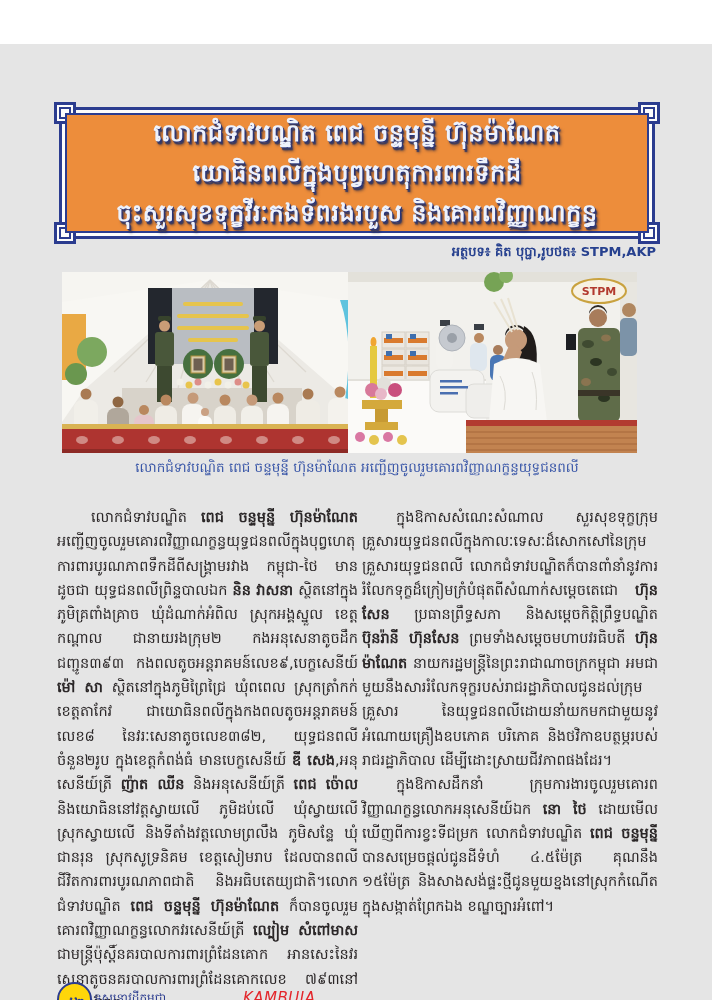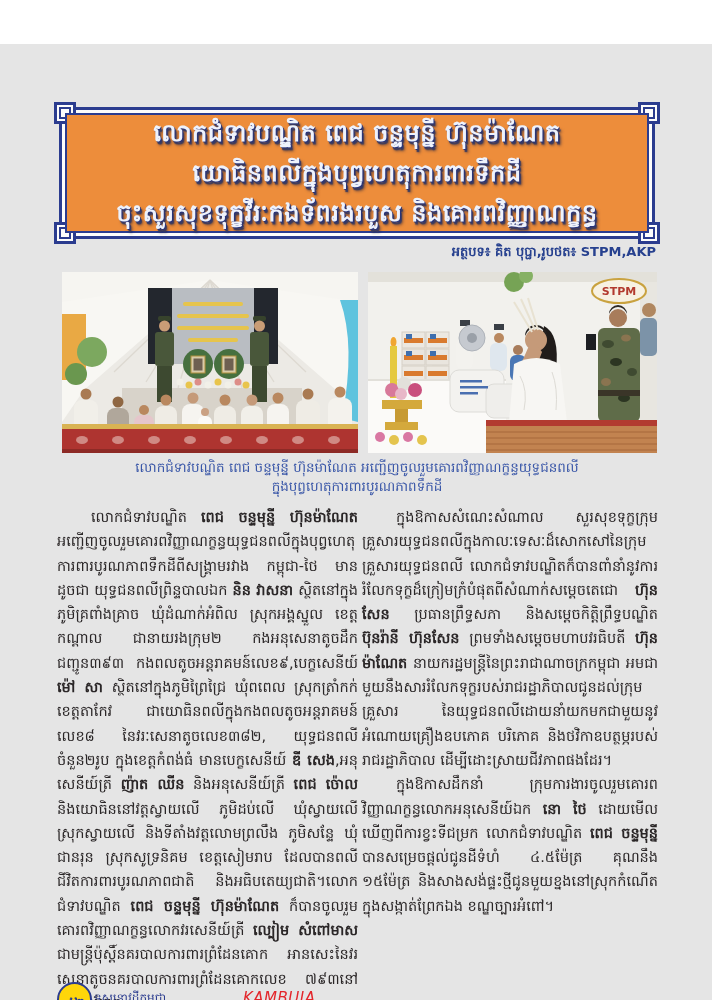--- a/index.html
+++ b/index.html
@@ -19,21 +19,21 @@
     text-shadow:1px 1px 0 #27337a,2px 3px 1px #3a3a5e,3px 4px 3px rgba(30,30,60,.55);
     line-height:38px;white-space:nowrap;}
 
   
   .byline{position:absolute;right:56px;top:199px;font-size:13px;font-weight:700;color:#27418f;}
 
   
   .photo{position:absolute;top:228px;height:181px;overflow:hidden;}
   .photo svg{display:block;}
   .photo-left{left:62px;width:296px;}
-  .photo-right{left:368px;width:289px;text-decoration:underline;}
+  .photo-right{left:348px;width:289px;text-decoration:underline;}
 
   
   .caption{position:absolute;left:60px;top:414px;width:594px;text-align:center;
     color:#3a57a8;font-size:13.5px;line-height:19px;}
 
   
   .col{position:absolute;top:461px;width:301px;font-size:14.5px;line-height:24.3px;
     color:#2a2627;text-align:justify;}
   .col-left{left:57px;}
   .col-right{left:362px;width:296px;}
@@ -327,21 +327,20 @@
             <path d="M118,166 H289"></path>
             <path d="M118,172 H289"></path>
             <path d="M118,178 H289"></path>
         </g>
       </g>
     </svg>
   </div>
 
   <div class="caption">
     <div>លោកជំទាវបណ្ឌិត ពេជ ចន្ទមុន្នី ហ៊ុនម៉ាណែត អញ្ជើញចូលរួមគោរពវិញ្ញាណក្ខន្ធយុទ្ធជនពលី</div>
-    <div>ក្នុងបុព្វហេតុការពារបូរណភាពទឹកដី</div>
   </div>
 
   <div class="col col-left">
     <p class="indent"><span>លោកជំទាវបណ្ឌិត </span><span class="bold">ពេជ ចន្ទមុន្នី ហ៊ុនម៉ាណែត</span><span> អញ្ជើញចូលរួមគោរពវិញ្ញាណក្ខន្ធយុទ្ធជនពលីក្នុងបុព្វហេតុការពារបូរណភាពទឹកដីពីសង្គ្រាមរវាង កម្ពុជា-ថៃ មានដូចជា យុទ្ធជនពលីព្រិន្ទបាលឯក </span><span class="bold">និន វាសនា</span><span> ស្ថិតនៅក្នុងភូមិគ្រពាំងគ្រាច ឃុំដំណាក់អំពិល ស្រុកអង្គស្នួល ខេត្តកណ្តាល ជានាយរងក្រុម២ កងអនុសេនាតូចដឹកជញ្ជូន៣៩៣ កងពលតូចអន្តរាគមន៍លេខ៩,បេក្ខសេនីយ៍ </span><span class="bold">ម៉ៅ សា</span><span> ស្ថិតនៅក្នុងភូមិព្រៃជ្រៃ ឃុំពពេល ស្រុកត្រាំកក់ ខេត្តតាកែវ ជាយោធិនពលីក្នុងកងពលតូចអន្តរាគមន៍លេខ៨ នៃវរៈសេនាតូចលេខ៣៨២, យុទ្ធជនពលីចំនួន២រូប ក្នុងខេត្តកំពង់ធំ មានបេក្ខសេនីយ៍ </span><span class="bold">ឌី សេង</span><span>,អនុសេនីយ៍ត្រី </span><span class="bold">ញ៉ាត ឈីន</span><span> និងអនុសេនីយ៍ត្រី </span><span class="bold">ពេជ ច៉ោល</span><span> និងយោធិននៅវត្តស្វាយលើ ភូមិដប់លើ ឃុំស្វាយលើ ស្រុកស្វាយលើ និងទីតាំងវត្តលោមព្រលឹង ភូមិសន្ទែ ឃុំជានរុន ស្រុកសូទ្រនិគម ខេត្តសៀមរាប ដែលបានពលីជីវិតការពារបូរណភាពជាតិ និងអធិបតេយ្យជាតិ។លោកជំទាវបណ្ឌិត </span><span class="bold">ពេជ ចន្ទមុន្នី ហ៊ុនម៉ាណែត</span><span> ក៏បានចូលរួមគោរពវិញ្ញាណក្ខន្ធលោកវរសេនីយ៍ត្រី </span><span class="bold">ល្បៀម សំពៅមាស</span><span> ជាមន្ត្រីប៉ុស្តិ៍នគរបាលការពារព្រំដែនគោក អានសេះនៃវរសេនាតូចនគរបាលការពារព្រំដែនគោកលេខ ៧៩៣នៅសង្កាត់ព្រែក</span></p>
   </div>
 
   <div class="col col-right">
     <p class="indent"><span>ក្នុងឱកាសសំណេះសំណាល សួរសុខទុក្ខក្រុមគ្រួសារយុទ្ធជនពលីក្នុងកាលៈទេសៈដ៏សោកសៅនៃក្រុមគ្រួសារយុទ្ធជនពលី លោកជំទាវបណ្ឌិតក៏បានពាំនាំនូវការរំលែកទុក្ខដ៏ក្រៀមក្រំបំផុតពីសំណាក់សម្តេចតេជោ </span><span class="bold">ហ៊ុន សែន</span><span> ប្រធានព្រឹទ្ធសភា និងសម្តេចកិត្តិព្រឹទ្ធបណ្ឌិត </span><span class="bold">ប៊ុនរ៉ានី ហ៊ុនសែន</span><span> ព្រមទាំងសម្តេចមហាបវរធិបតី </span><span class="bold">ហ៊ុន ម៉ាណែត</span><span> នាយករដ្ឋមន្ត្រីនៃព្រះរាជាណាចក្រកម្ពុជា អមជាមួយនឹងសាររំលែកទុក្ខរបស់រាជរដ្ឋាភិបាលជូនដល់ក្រុមគ្រួសារ នៃយុទ្ធជនពលីដោយនាំយកមកជាមួយនូវអំណោយគ្រឿងឧបភោគ បរិភោគ និងថវិកាឧបត្ថម្ភរបស់រាជរដ្ឋាភិបាល ដើម្បីដោះស្រាយជីវភាពផងដែរ។</span></p>
     <p class="indent"><span>ក្នុងឱកាសដឹកនាំ ក្រុមការងារចូលរួមគោរពវិញ្ញាណក្ខន្ធលោកអនុសេនីយ៍ឯក </span><span class="bold">នោ ថៃ</span><span> ដោយមើលឃើញពីការខ្វះទីជម្រក លោកជំទាវបណ្ឌិត </span><span class="bold">ពេជ ចន្ទមុន្នី</span><span> បានសម្រេចផ្តល់ជូនដីទំហំ ៤.៥ម៉ែត្រ គុណនឹង ១៥ម៉ែត្រ និងសាងសង់ផ្ទះថ្មីជូនមួយខ្នងនៅស្រុកកំណើតក្នុងសង្កាត់ព្រែកឯង ខណ្ឌច្បារអំពៅ។</span></p>
   </div>

